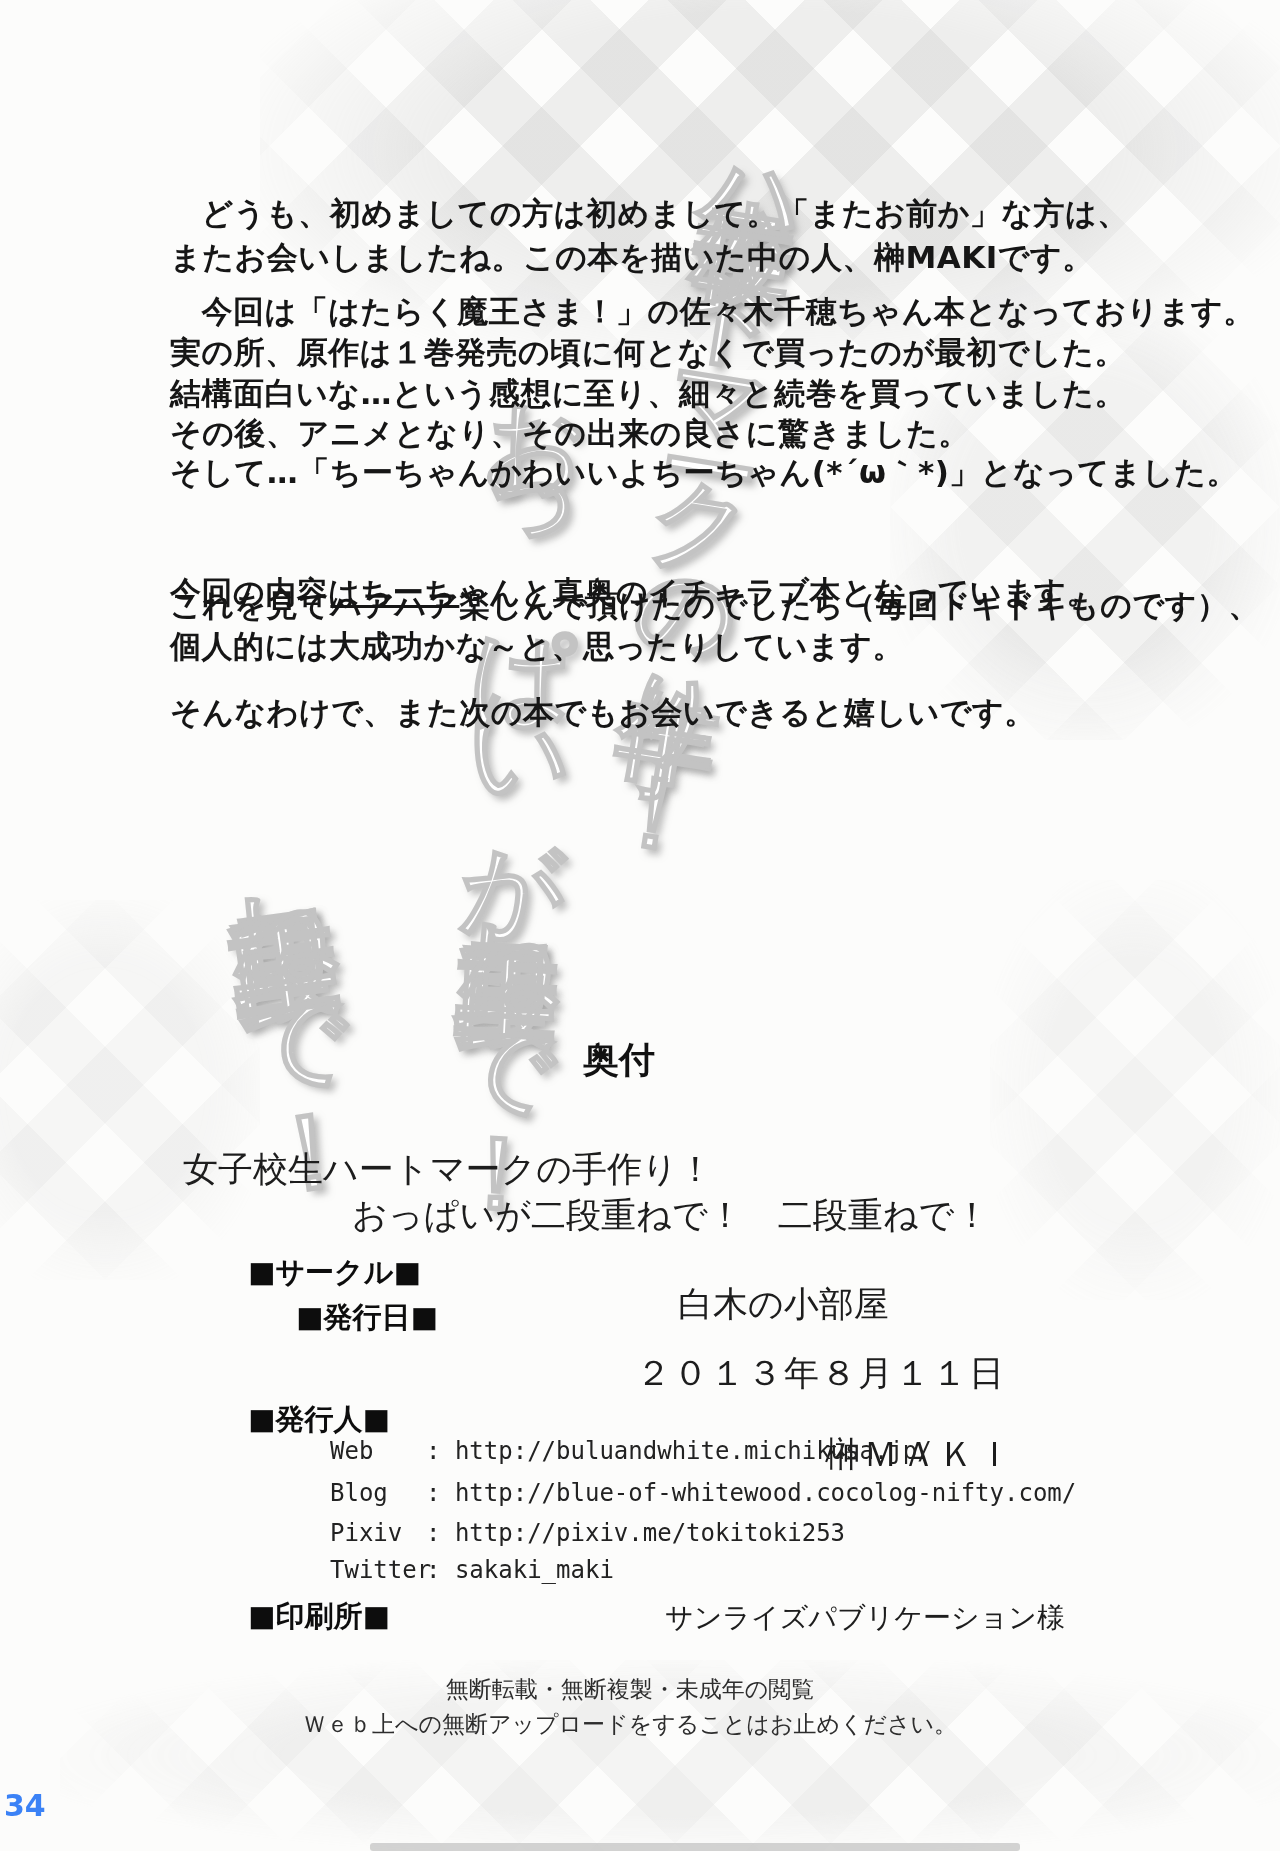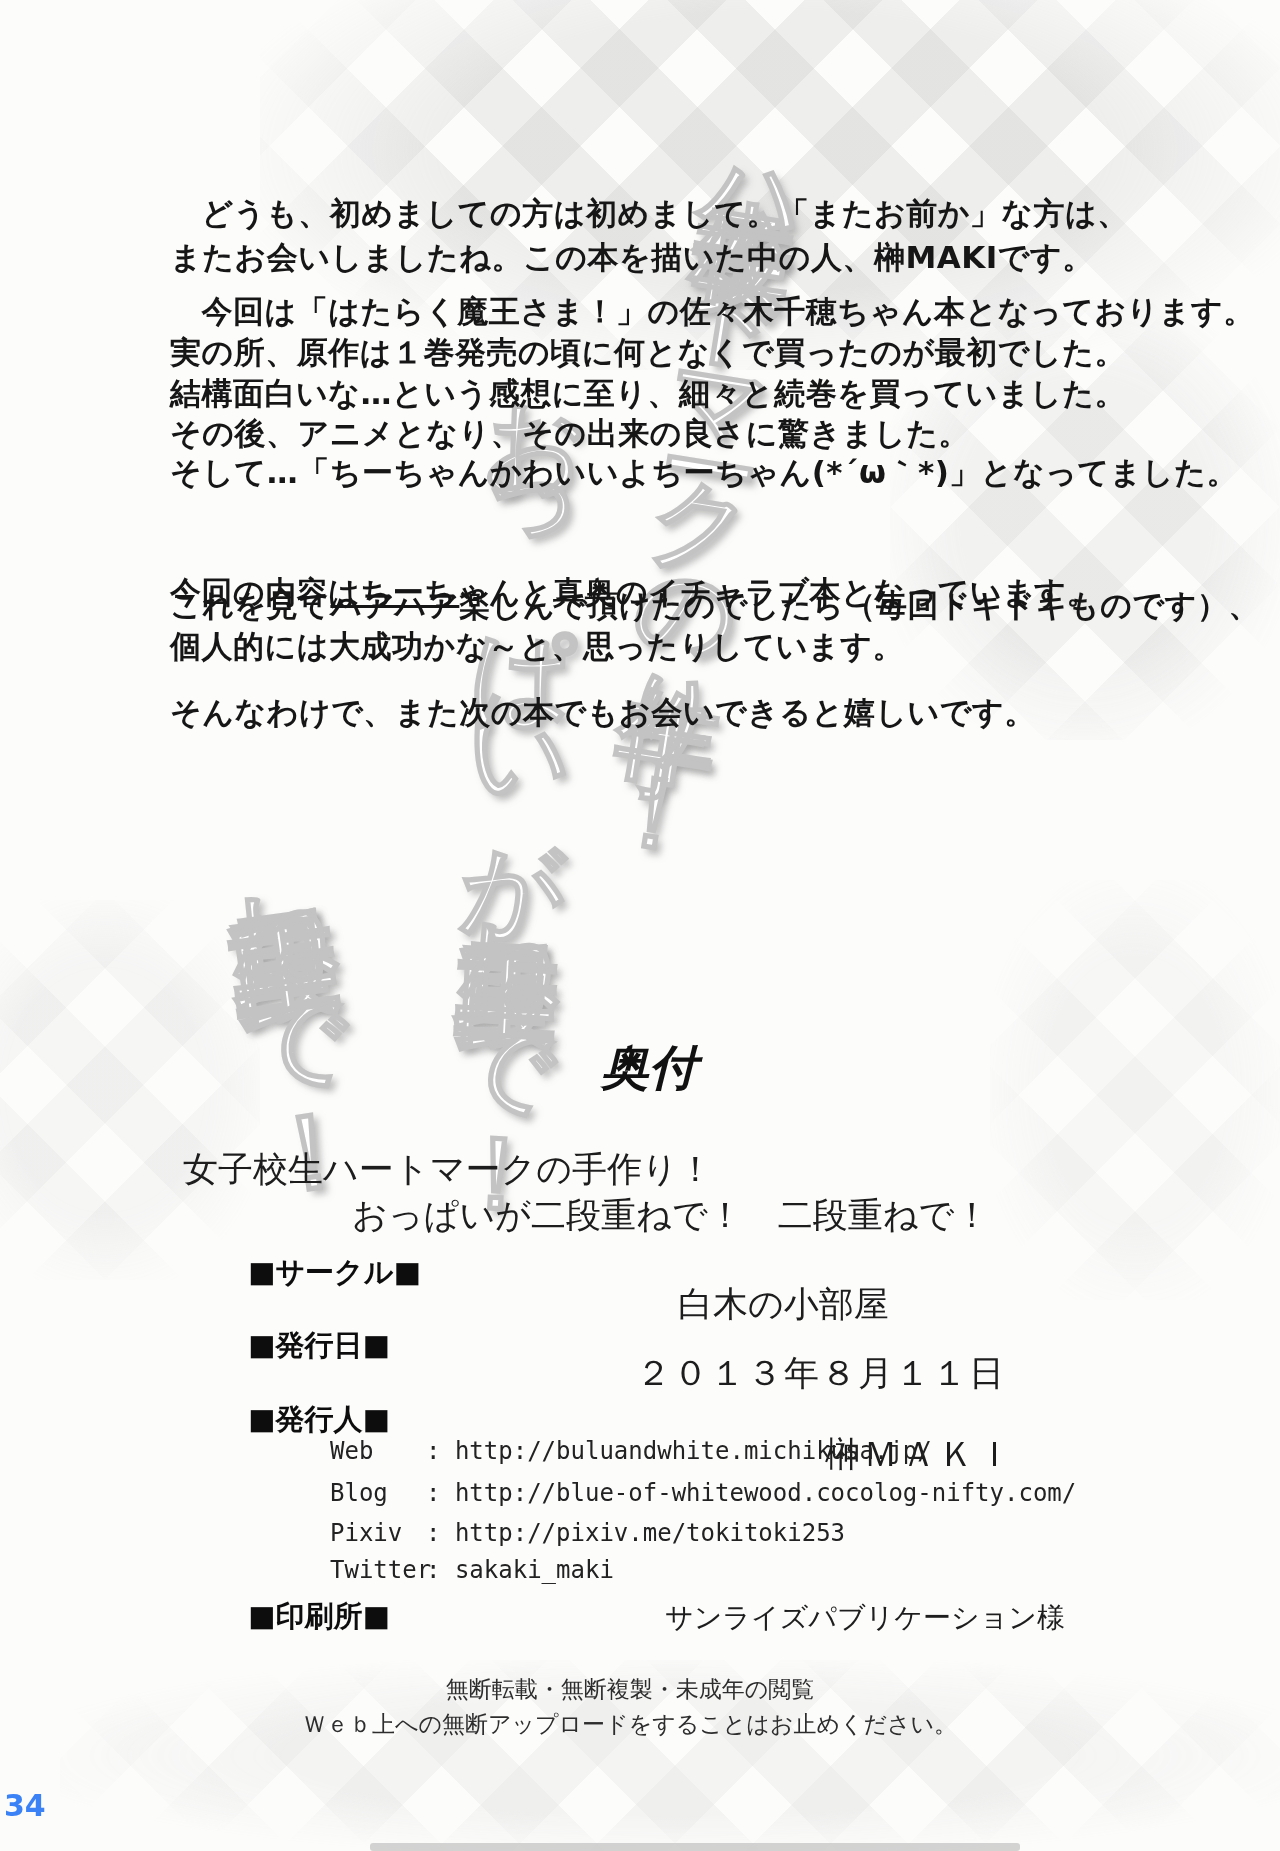--- a/index.html
+++ b/index.html
@@ -41,28 +41,28 @@
     font-size:31px;font-weight:600;color:#161616;
     white-space:nowrap;letter-spacing:0.5px;
   }
   .y1{top:193px;} .y2{top:237px;}
   .y3{top:291px;} .y4{top:332px;} .y5{top:373px;} .y6{top:413px;} .y7{top:452px;}
   .y8{top:572px;} .y9{top:585px;} .y10{top:626px;}
   .y11{top:692px;}
   .strike{text-decoration:line-through;text-decoration-thickness:3px;}
   
   .okuzuke-header{
-    position:absolute;left:601px;top:1036px;z-index:3;
-    font-size:48px;font-weight:600;color:#111;font-style:italic;
+    position:absolute;left:583px;top:1036px;z-index:3;
+    font-size:36px;font-weight:600;color:#111;
   }
   .hand{z-index:3;position:absolute;color:#1d1d1d;white-space:nowrap;}
   .title1{left:183px;top:1146px;font-size:35px;}
   .title2{left:352px;top:1192px;font-size:35px;}
   .flabel{left:248px;font-size:29px;font-weight:bold;color:#0d0d0d;}
-  .flabel.row1{top:1253px;} .flabel.row2{top:1326px;} .flabel.row3{top:1400px;text-align:right;} .flabel.row4{top:1597px;}
+  .flabel.row1{top:1253px;} .flabel.row2{top:1298px;margin-left:48px;} .flabel.row3{top:1400px;text-align:right;} .flabel.row4{top:1597px;}
   .fvalue{font-size:35px;}
   .v-circle{left:678px;top:1281px;}
   .v-date{left:636px;top:1350px;font-size:35px;letter-spacing:2px;}
   .v-publisher{left:825px;top:1431px;letter-spacing:3px;}
   .v-printer{left:665px;top:1599px;font-size:28px;}
   .linkrow{
     position:absolute;left:330px;z-index:3;display:flex;
     font-family:"DejaVu Sans Mono","Liberation Mono",monospace;
     font-size:24px;color:#222;white-space:pre;
   }

